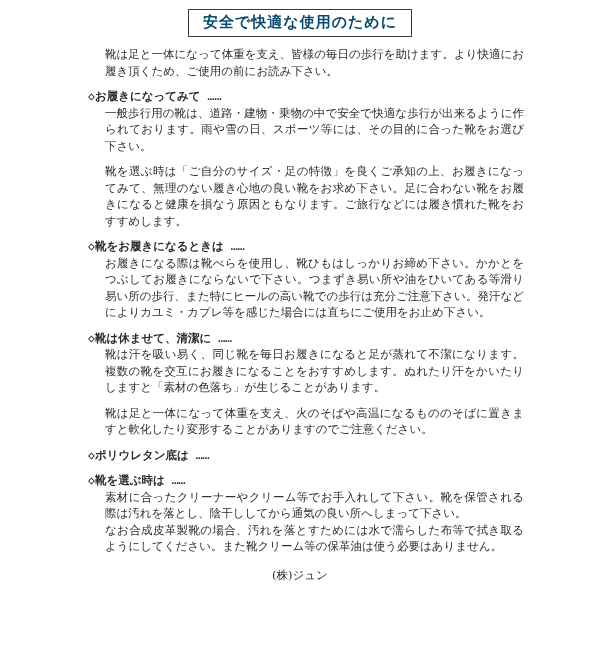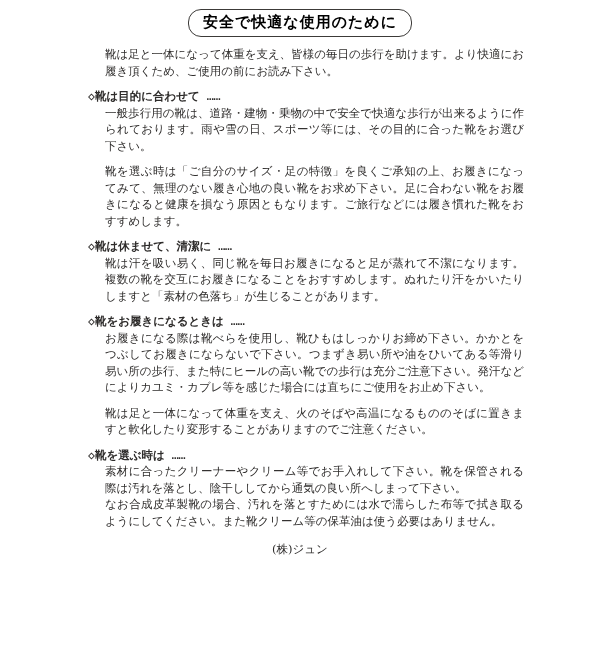--- a/index.html
+++ b/index.html
@@ -14,26 +14,26 @@
     overflow: hidden;
     box-sizing: border-box;
   }
   .title-wrap {
     text-align: center;
     padding-top: 9px;
   }
   .title-box {
     display: inline-block;
     border: 1.5px solid #3c3a38;
-    border-radius: 13px;
+    border-radius: 0;
     padding: 3px 14px 4px 14px;
     font-size: 15px;
     font-weight: bold;
     letter-spacing: 1px;
-    color: #000000;
+    color: #0c4a6e;
   }
   .content {
     margin: 10px 76px 0 88px;
     font-size: 11.5px;
     line-height: 16.5px;
     text-align: justify;
     font-family: Liberation Mono, monospace;
   }
   .intro {
     margin: 0 0 0 17px;
@@ -61,43 +61,44 @@
 
   <div class="title-wrap">
     <div class="title-box">安全で快適な使用のために</div>
   </div>
 
   <div class="content">
 
     <div class="intro">靴は足と一体になって体重を支え、皆様の毎日の歩行を助けます。より快適にお履き頂くため、ご使用の前にお読み下さい。</div>
 
     <div class="section">
-      <div class="heading">◇靴は目的に合わせて ……</div>
+      <div class="heading">◇お履きになってみて ……</div>
       <div class="para">一般歩行用の靴は、道路・建物・乗物の中で安全で快適な歩行が出来るように作られております。雨や雪の日、スポーツ等には、その目的に合った靴をお選び下さい。</div>
     </div>
 
     <div class="section">
       <div class="para">靴を選ぶ時は「ご自分のサイズ・足の特徴」を良くご承知の上、お履きになってみて、無理のない履き心地の良い靴をお求め下さい。足に合わない靴をお履きになると健康を損なう原因ともなります。ご旅行などには履き慣れた靴をおすすめします。</div>
     </div>
 
     <div class="section">
-      <div class="heading">◇靴は休ませて、清潔に ……</div>
-      <div class="para">靴は汗を吸い易く、同じ靴を毎日お履きになると足が蒸れて不潔になります。複数の靴を交互にお履きになることをおすすめします。ぬれたり汗をかいたりしますと「素材の色落ち」が生じることがあります。</div>
+      <div class="heading">◇靴をお履きになるときは ……</div>
+      <div class="para">お履きになる際は靴べらを使用し、靴ひもはしっかりお締め下さい。かかとをつぶしてお履きにならないで下さい。つまずき易い所や油をひいてある等滑り易い所の歩行、また特にヒールの高い靴での歩行は充分ご注意下さい。発汗などによりカユミ・カブレ等を感じた場合には直ちにご使用をお止め下さい。</div>
     </div>
 
     <div class="section">
-      <div class="heading">◇靴をお履きになるときは ……</div>
-      <div class="para">お履きになる際は靴べらを使用し、靴ひもはしっかりお締め下さい。かかとをつぶしてお履きにならないで下さい。つまずき易い所や油をひいてある等滑り易い所の歩行、また特にヒールの高い靴での歩行は充分ご注意下さい。発汗などによりカユミ・カブレ等を感じた場合には直ちにご使用をお止め下さい。</div>
+      <div class="heading">◇靴は休ませて、清潔に ……</div>
+      <div class="para">靴は汗を吸い易く、同じ靴を毎日お履きになると足が蒸れて不潔になります。複数の靴を交互にお履きになることをおすすめします。ぬれたり汗をかいたりしますと「素材の色落ち」が生じることがあります。</div>
     </div>
 
     <div class="section">
       <div class="para">靴は足と一体になって体重を支え、火のそばや高温になるもののそばに置きますと軟化したり変形することがありますのでご注意ください。</div>
     </div>
 
     <div class="section">
+      <div class="heading">◇ポリウレタン底は ……</div>
     </div>
 
     <div class="section">
       <div class="heading">◇靴を選ぶ時は ……</div>
       <div class="para">素材に合ったクリーナーやクリーム等でお手入れして下さい。靴を保管される際は汚れを落とし、陰干ししてから通気の良い所へしまって下さい。</div>
       <div class="para">なお合成皮革製靴の場合、汚れを落とすためには水で濡らした布等で拭き取るようにしてください。また靴クリーム等の保革油は使う必要はありません。</div>
     </div>
 
   </div>
 

